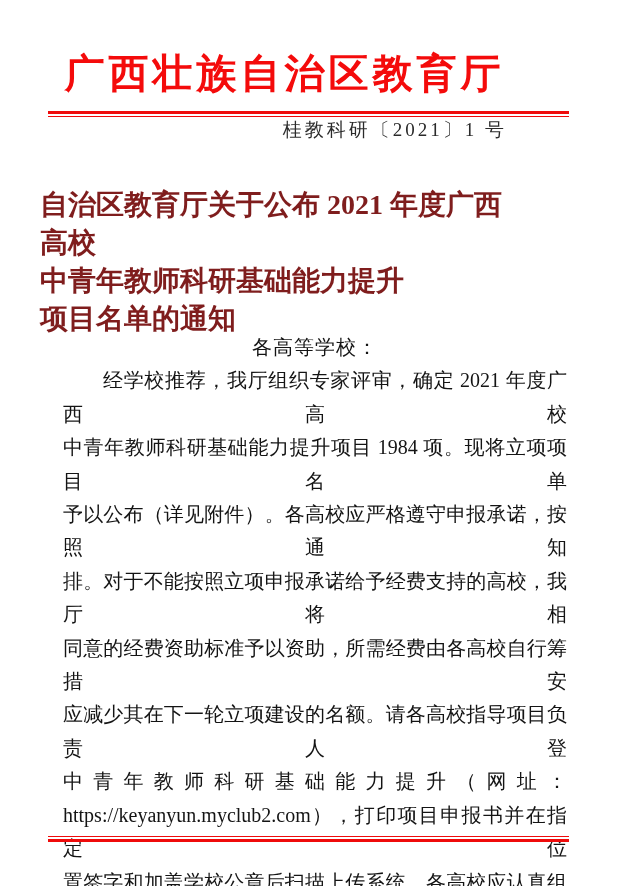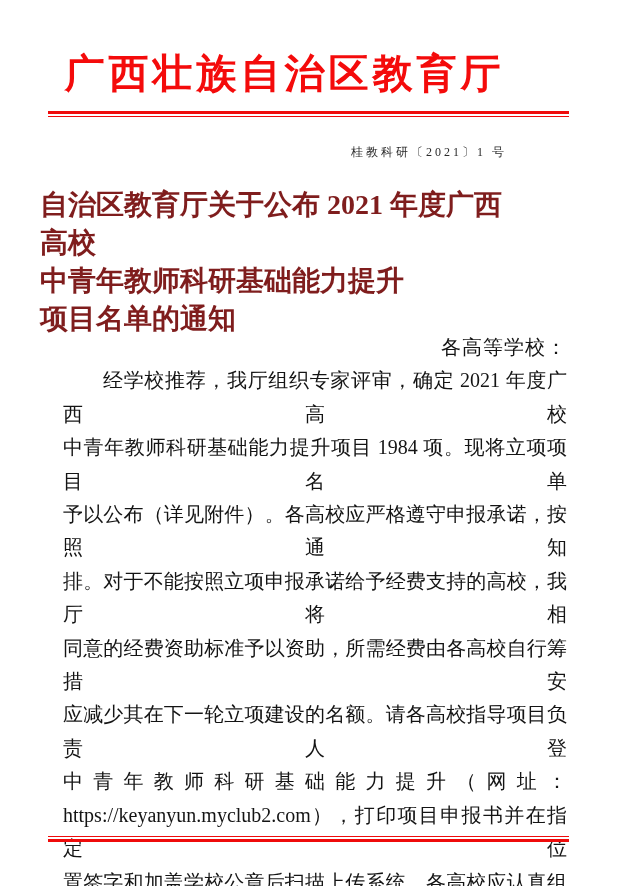--- a/index.html
+++ b/index.html
@@ -30,39 +30,39 @@
     top:111px;height:2px;
     border-top:3px solid var(--red-line);
     border-bottom:1px solid var(--red-line);
   }
   .rule-bottom{
     top:836px;height:2px;
     border-top:1px solid var(--red-line);
     border-bottom:3px solid var(--red-line);
   }
   .doc-number{
-    position:absolute;top:139px;right:62px;
-    font-size:12px;line-height:26px;
+    position:absolute;top:117px;right:62px;
+    font-size:19px;line-height:26px;
     letter-spacing:3px;
     color:#2a2a2a;
   }
   .title{
     position:absolute;top:186px;left:40px;right:40px;
     text-align:left;
     font-weight:bold;
     font-size:28px;line-height:38px;
     color:#7f1d1d;
   }
   .body-block{
     position:absolute;top:331px;left:63px;width:504px;
     font-size:20px;line-height:33.4px;
     color:var(--body-text);
   }
   .salutation{
-    text-align:right;
+    text-align:center;
     letter-spacing:1px;
   }
   .line{
     text-align:justify;
     text-align-last:justify;
   }
   .line.indent{
     text-indent:2em;
   }
 </style>

